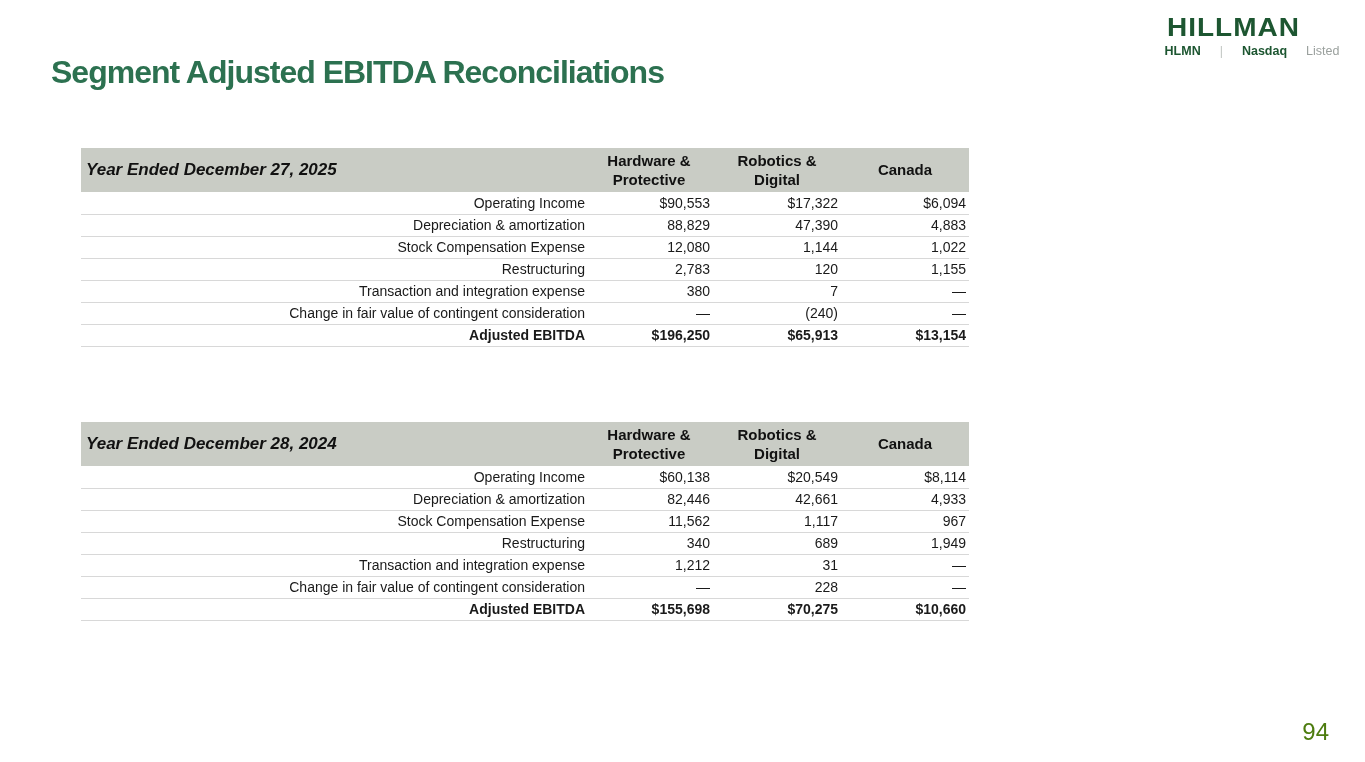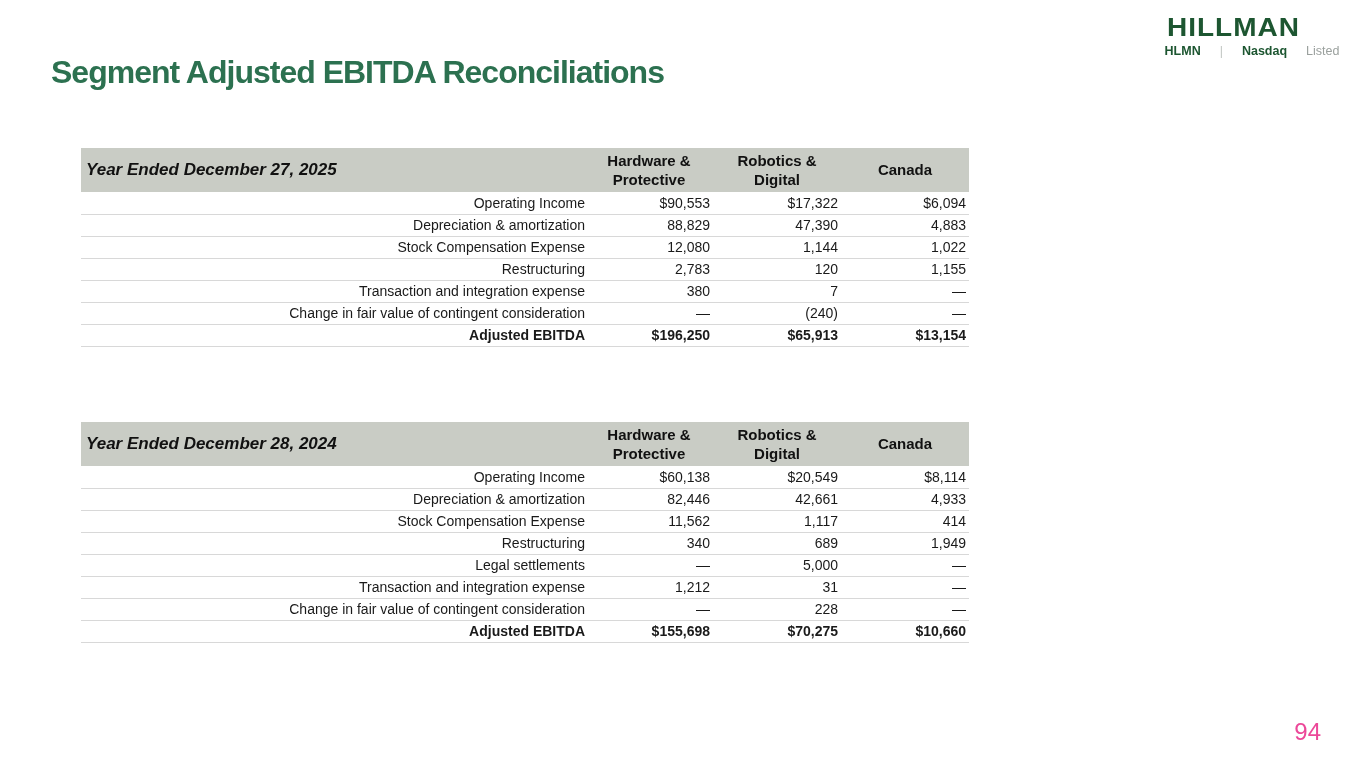--- a/index.html
+++ b/index.html
@@ -102,23 +102,23 @@
     background:#C9CCC5;
     font-weight:bold;
     border-bottom:none;
     height:23px;
     color:#111111;
   }
 
   
   .page-number {
     position:absolute;
-    right:44px; bottom:16px;
+    right:36px; bottom:16px;
     font-size:24px;
-    color:#ec4899;
+    color:#4d7c0f;
   }
 </style>
 </head>
 <body>
 
 <div class="slide-title">Segment Adjusted EBITDA Reconciliations</div>
 
 <div class="logo">
   <div class="logo-brand">HILLMAN</div>
   <div class="logo-sub">
@@ -218,33 +218,27 @@
         <tr>
           <td class="row-label">Depreciation &amp; amortization</td>
           <td class="cell-num">82,446</td>
           <td class="cell-num">42,661</td>
           <td class="cell-num">4,933</td>
         </tr>
         <tr>
           <td class="row-label">Stock Compensation Expense</td>
           <td class="cell-num">11,562</td>
           <td class="cell-num">1,117</td>
-          <td class="cell-num">414</td>
+          <td class="cell-num">967</td>
         </tr>
         <tr>
           <td class="row-label">Restructuring</td>
           <td class="cell-num">340</td>
           <td class="cell-num">689</td>
           <td class="cell-num">1,949</td>
-        </tr>
-        <tr>
-          <td class="row-label">Legal settlements</td>
-          <td class="cell-num">—</td>
-          <td class="cell-num">5,000</td>
-          <td class="cell-num">—</td>
         </tr>
         <tr>
           <td class="row-label">Transaction and integration expense</td>
           <td class="cell-num">1,212</td>
           <td class="cell-num">31</td>
           <td class="cell-num">—</td>
         </tr>
         <tr>
           <td class="row-label">Change in fair value of contingent consideration</td>
           <td class="cell-num">—</td>

